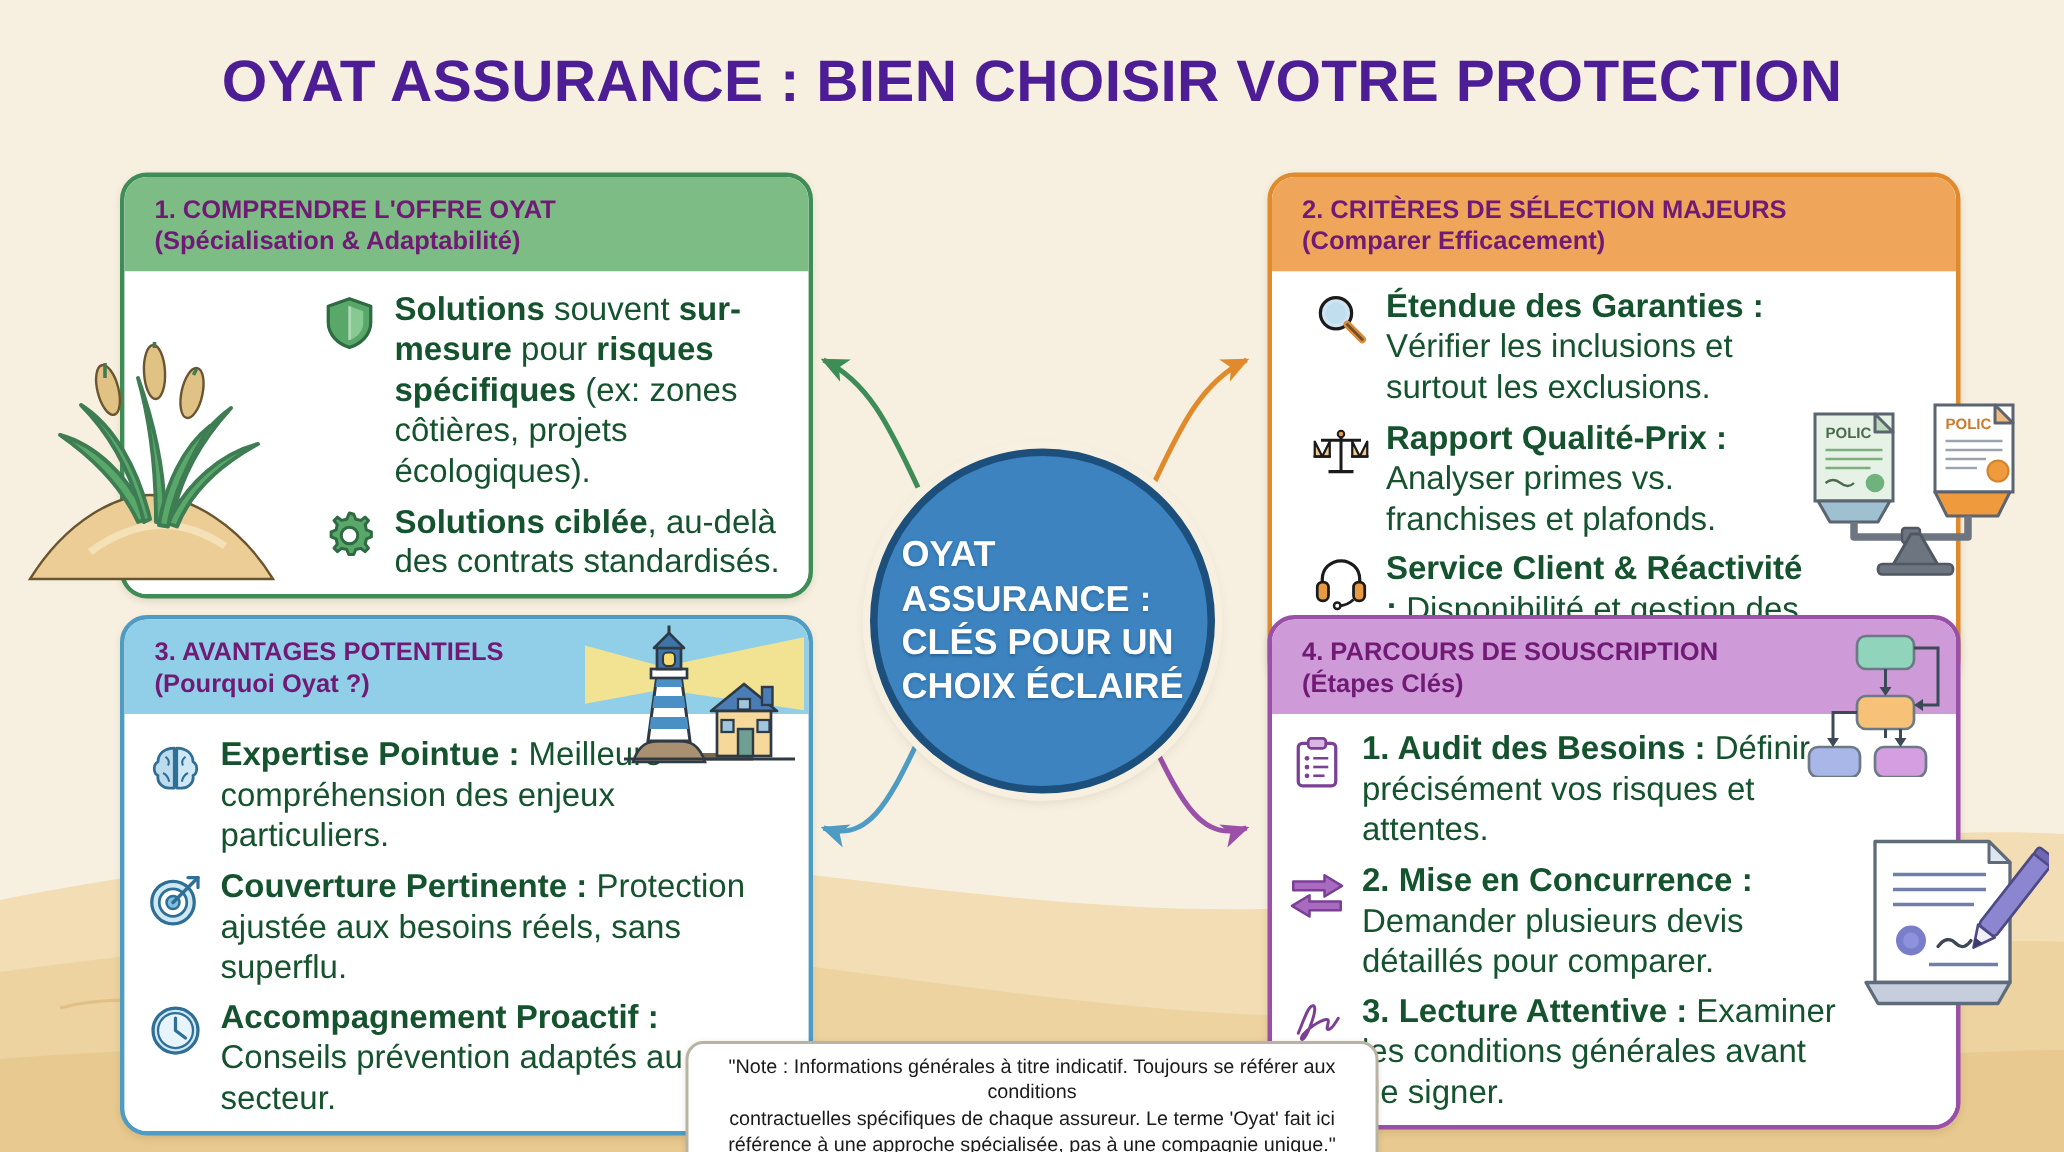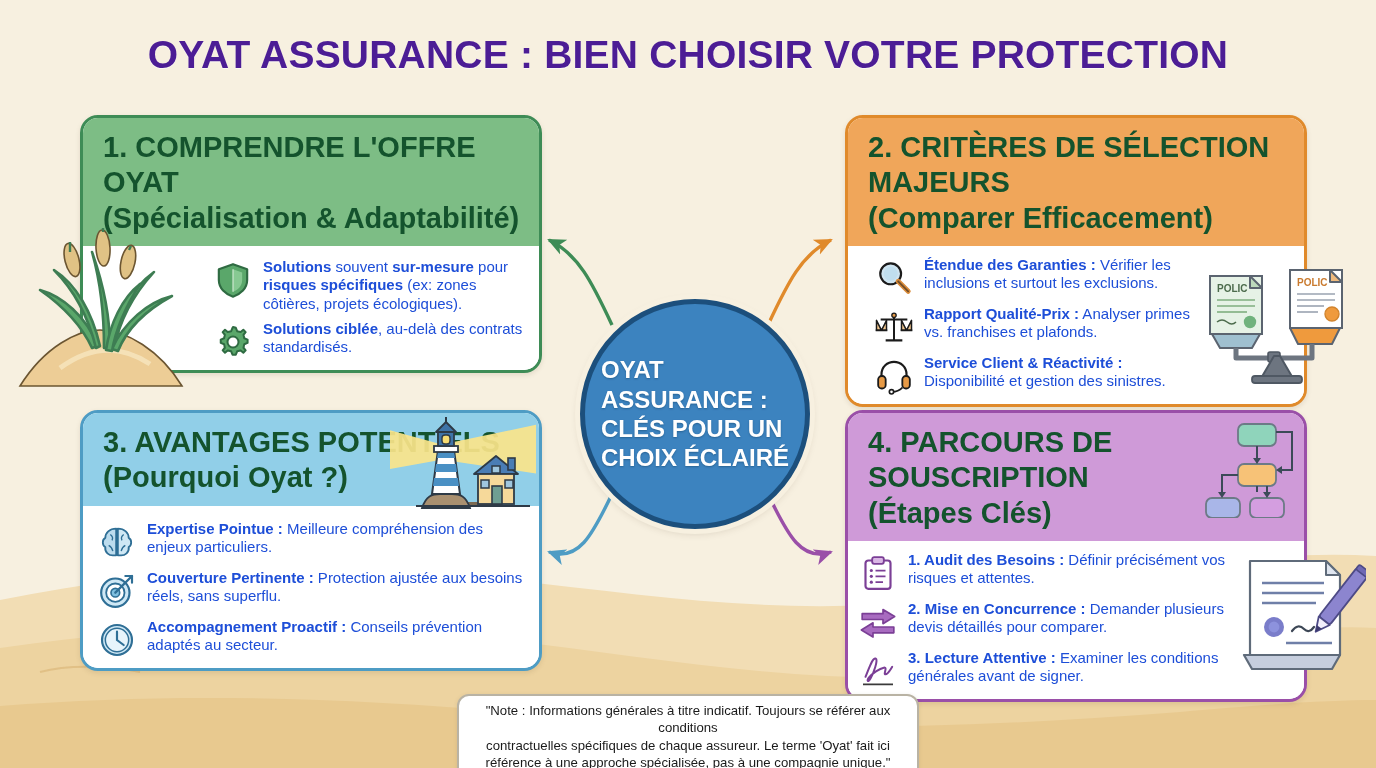--- a/index.html
+++ b/index.html
@@ -45,23 +45,23 @@
     position: absolute;
     border-radius: 18px;
     border: 3px solid #888;
     background: #ffffff;
     overflow: hidden;
     box-shadow: 0 2px 5px rgba(90,70,40,0.13);
     z-index: 4;
   }
   .panel-head {
     padding: 12px 16px 10px 20px;
-    font-size: 29px;
+    font-size: 17px;
     font-weight: bold;
-    color: #14532d;
+    color: #701a75;
     line-height: 1.22;
     position: relative;
     z-index: 2;
   }
   .panel-head .sub {
     display: block;
   }
   .panel-body {
     background: #ffffff;
     padding: 10px 14px 8px 14px;
@@ -75,23 +75,23 @@
     margin-bottom: 7px;
   }
   .bullet:last-child { margin-bottom: 0; }
   .bullet .ico {
     flex: 0 0 auto;
     width: 40px;
     height: 40px;
     margin-top: 2px;
   }
   .bullet .txt {
-    font-size: 15px;
+    font-size: 22px;
     line-height: 1.22;
-    color: #1d4ed8;
+    color: #14532d;
   }
   .bullet .txt b { font-weight: bold; }
 
   
   #panel1 { left: 80px;  top: 115px; width: 456px; border-color: #3e8c56; }
   #panel1 .panel-head { background: #7dbd85; }
   #panel2 { left: 845px; top: 115px; width: 456px; border-color: #e08a2b; }
   #panel2 .panel-head { background: #f0a65a; }
   #panel3 { left: 80px;  top: 410px; width: 456px; border-color: #4e9cc4; }
   #panel3 .panel-head { background: #91cfe8; }

